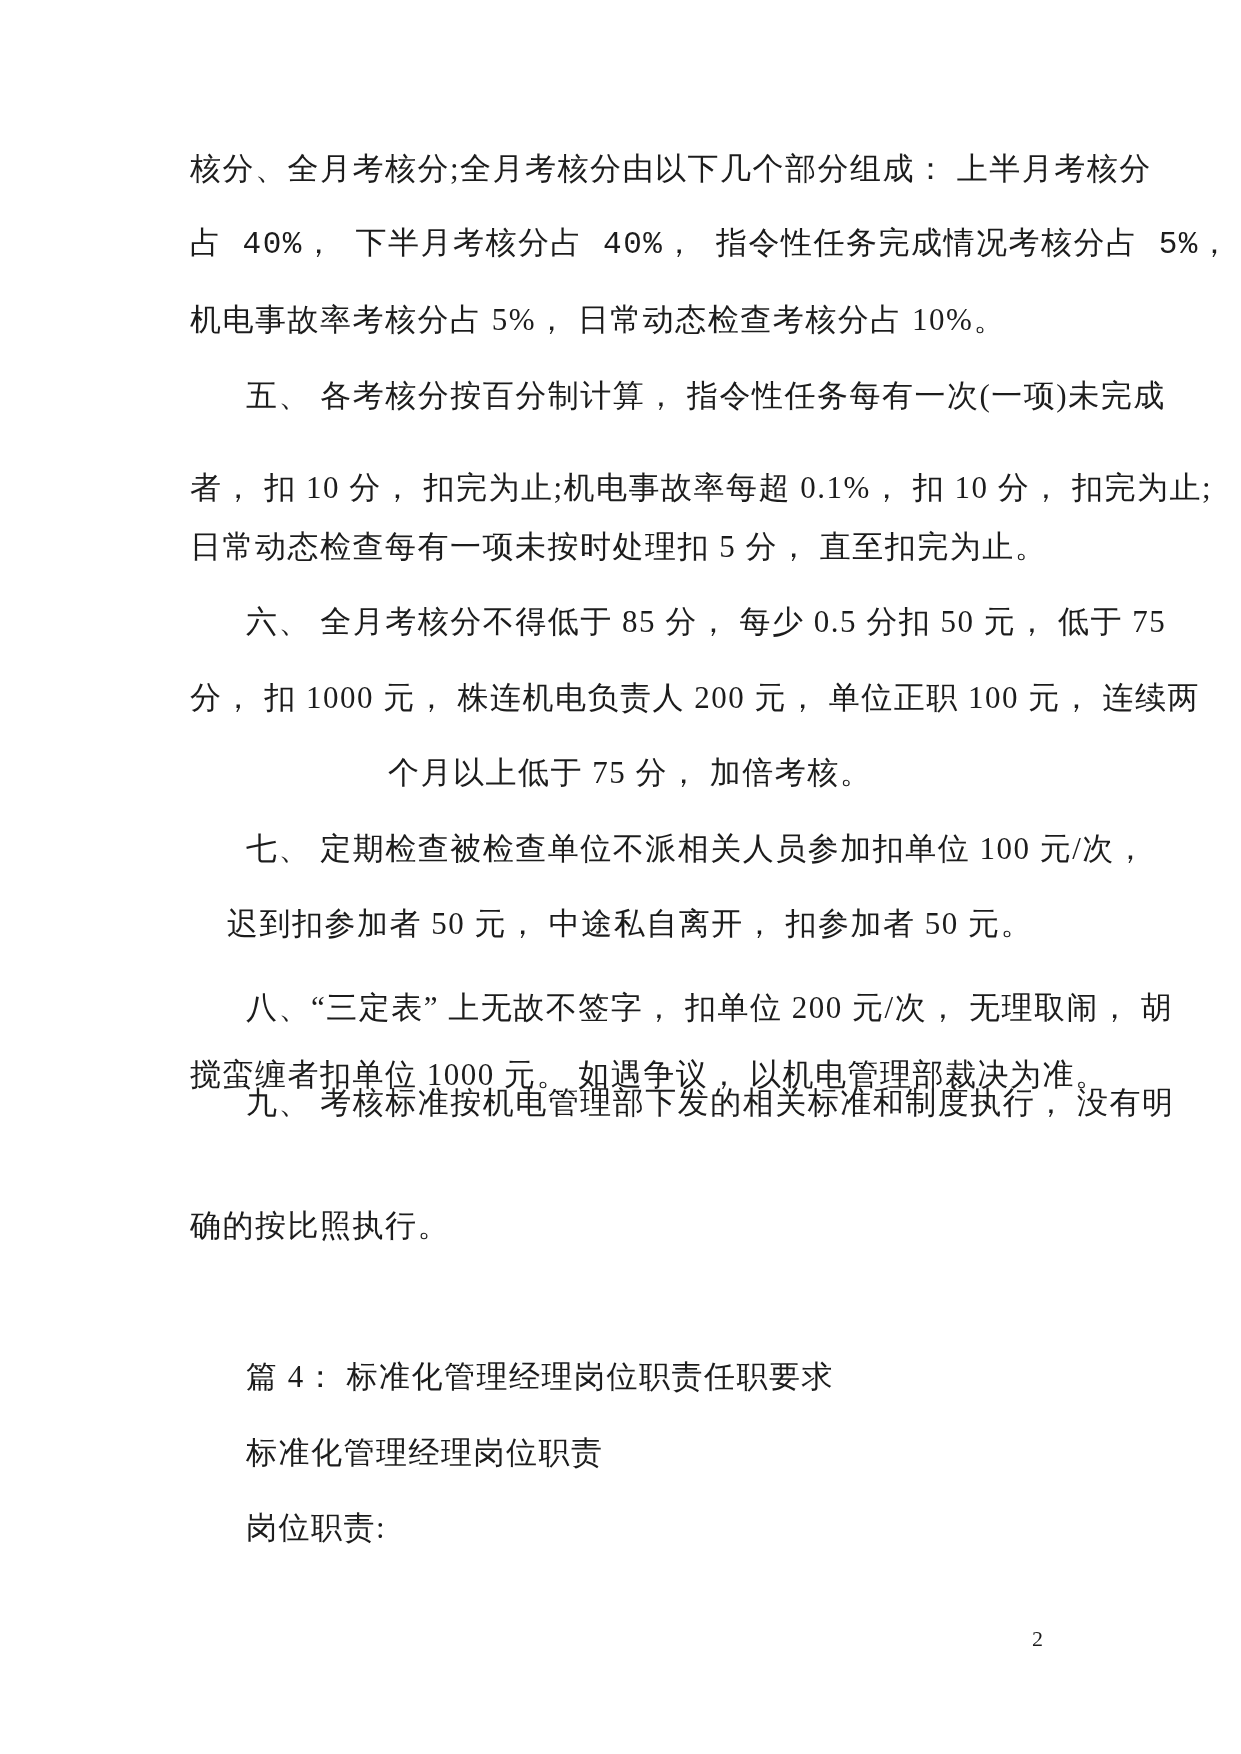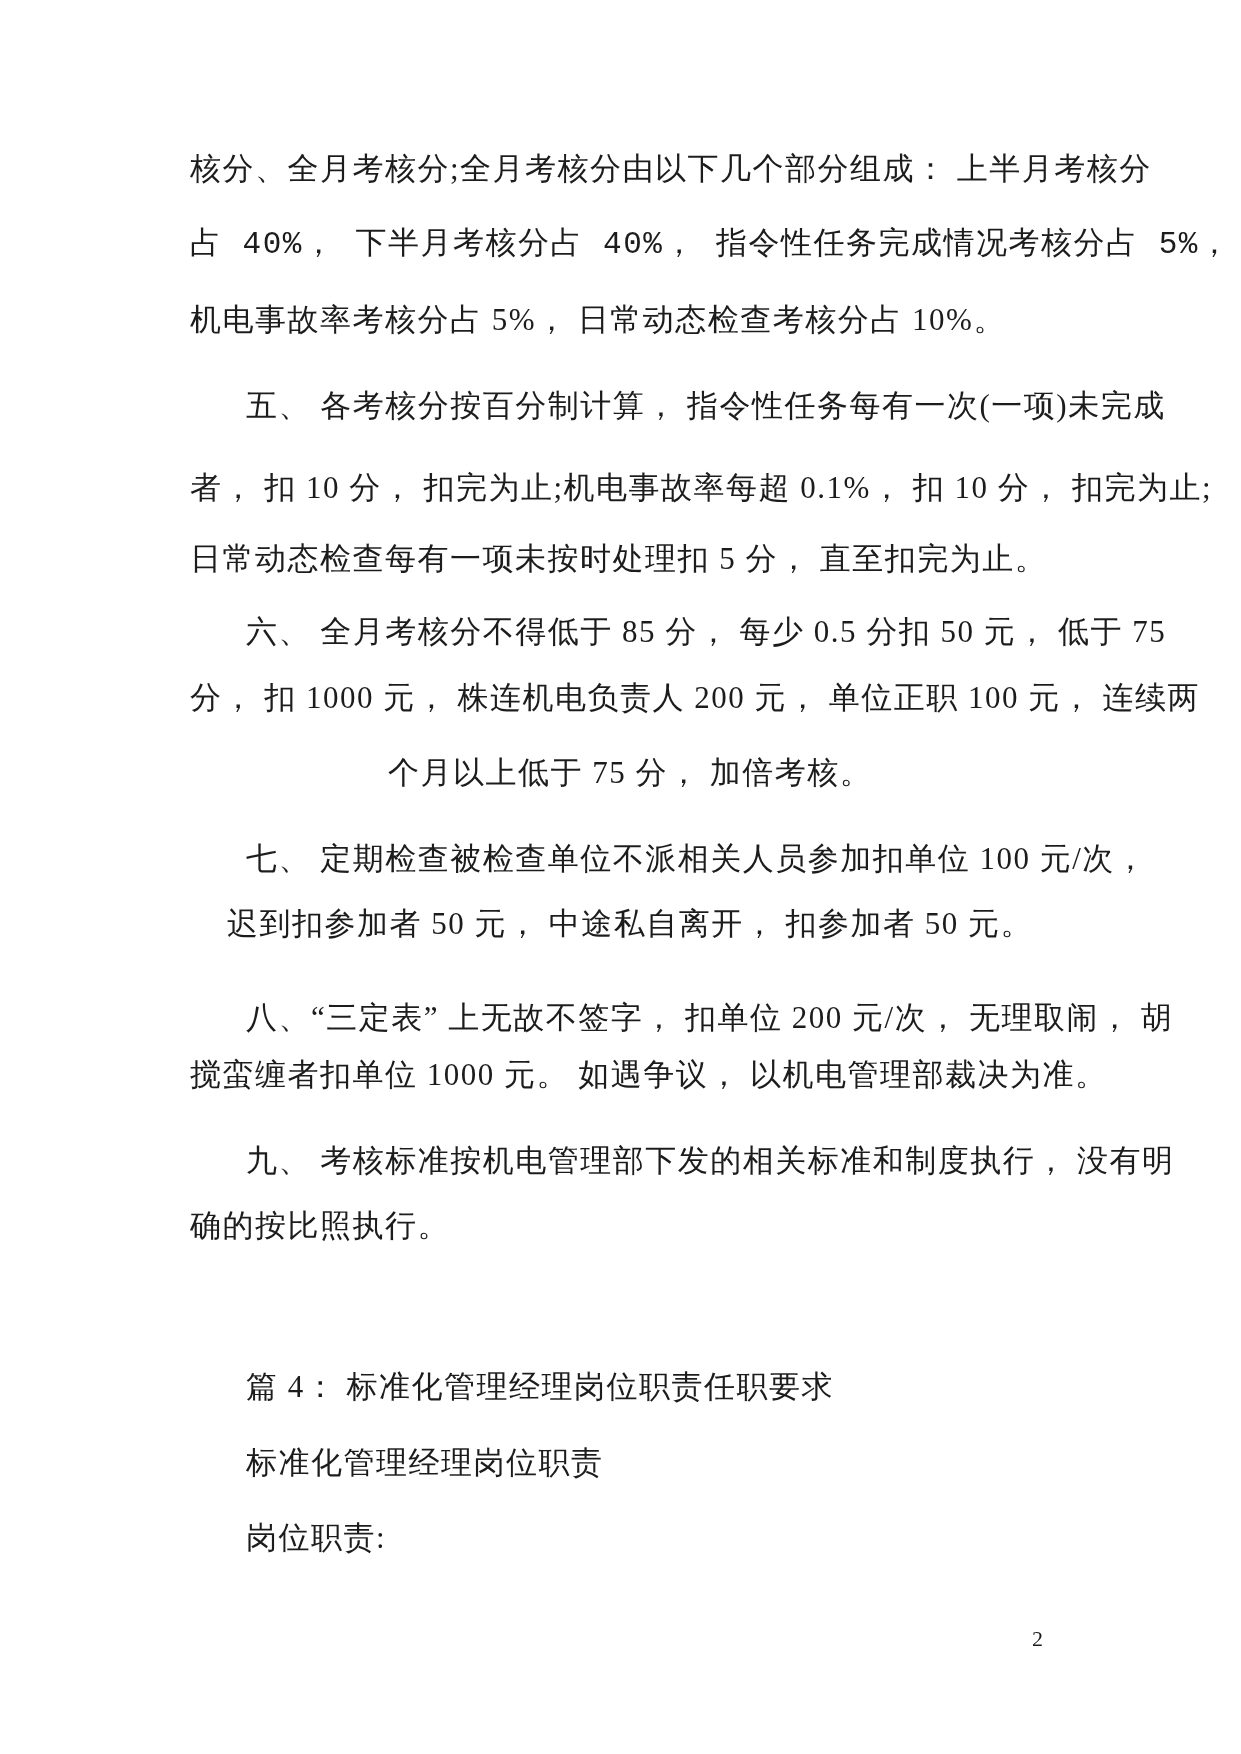--- a/index.html
+++ b/index.html
@@ -20,49 +20,48 @@
     left: 190px;
     width: 880px;
     font-size: 31px;
     line-height: 38px;
     letter-spacing: 1.5px;
     color: #1c1c1c;
     white-space: nowrap;
   }
   .text-line.indent {
     left: 246px;
-    margin-top: 10px;
   }
   .page-number {
     position: absolute;
     top: 1626px;
     left: 1032px;
     font-size: 22px;
     color: #1c1c1c;
     font-family: "Liberation Serif", serif;
   }
 </style>
 </head>
 <body>
 
 <div class="page">
   <div id="text-layer">
       <div class="text-line" style="top: 150px;">核分、全月考核分;全月考核分由以下几个部分组成： 上半月考核分</div>
       <div class="text-line" style="top: 225.5px; font-family: Liberation Mono, monospace;">占 40%， 下半月考核分占 40%， 指令性任务完成情况考核分占 5%，</div>
       <div class="text-line" style="top: 301px;">机电事故率考核分占 5%， 日常动态检查考核分占 10%。</div>
       <div class="text-line indent" style="top: 376.5px;">五、 各考核分按百分制计算， 指令性任务每有一次(一项)未完成</div>
       <div class="text-line" style="top: 469px;">者， 扣 10 分， 扣完为止;机电事故率每超 0.1%， 扣 10 分， 扣完为止;</div>
-      <div class="text-line" style="top: 527.5px; margin-top: 12px;">日常动态检查每有一项未按时处理扣 5 分， 直至扣完为止。</div>
+      <div class="text-line" style="top: 527.5px;">日常动态检查每有一项未按时处理扣 5 分， 直至扣完为止。</div>
       <div class="text-line indent" style="top: 603px;">六、 全月考核分不得低于 85 分， 每少 0.5 分扣 50 元， 低于 75</div>
       <div class="text-line" style="top: 678.5px;">分， 扣 1000 元， 株连机电负责人 200 元， 单位正职 100 元， 连续两</div>
       <div class="text-line" style="top: 754px; text-align: center;">个月以上低于 75 分， 加倍考核。</div>
       <div class="text-line indent" style="top: 829.5px;">七、 定期检查被检查单位不派相关人员参加扣单位 100 元/次，</div>
       <div class="text-line" style="top: 905px; text-align: center;">迟到扣参加者 50 元， 中途私自离开， 扣参加者 50 元。</div>
       <div class="text-line indent" style="top: 989px;">八、“三定表” 上无故不签字， 扣单位 200 元/次， 无理取闹， 胡</div>
       <div class="text-line" style="top: 1056px;">搅蛮缠者扣单位 1000 元。 如遇争议， 以机电管理部裁决为准。</div>
-      <div class="text-line indent" style="top: 1132px;">九、 考核标准按机电管理部下发的相关标准和制度执行， 没有明</div>
+      <div class="text-line indent" style="top: 1084px;">九、 考核标准按机电管理部下发的相关标准和制度执行， 没有明</div>
       <div class="text-line" style="top: 1207px;">确的按比照执行。</div>
       <div class="text-line indent" style="top: 1358px;">篇 4： 标准化管理经理岗位职责任职要求</div>
       <div class="text-line indent" style="top: 1433.5px;">标准化管理经理岗位职责</div>
       <div class="text-line indent" style="top: 1509px;">岗位职责:</div>
     </div>
   <div class="page-number">2</div>
 </div>
 
 </body></html>

